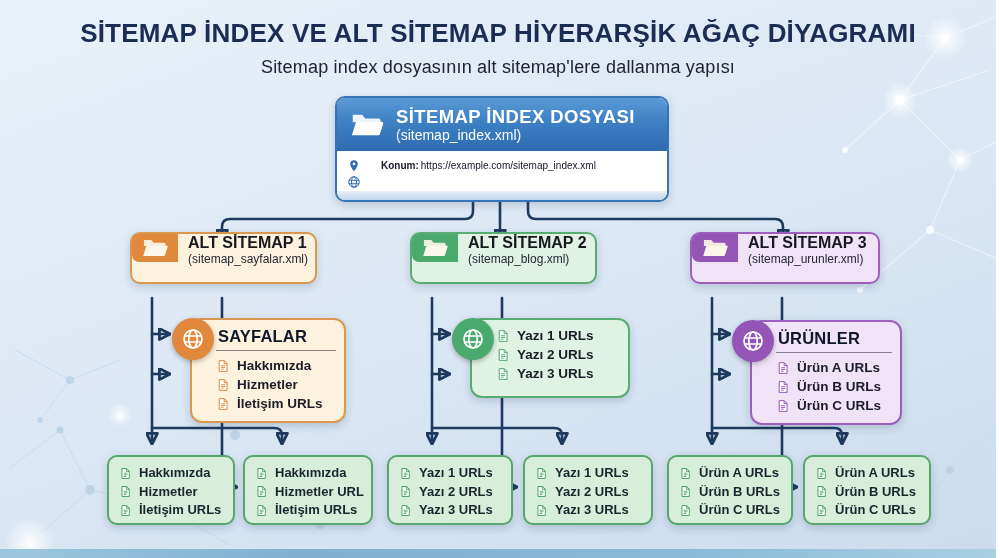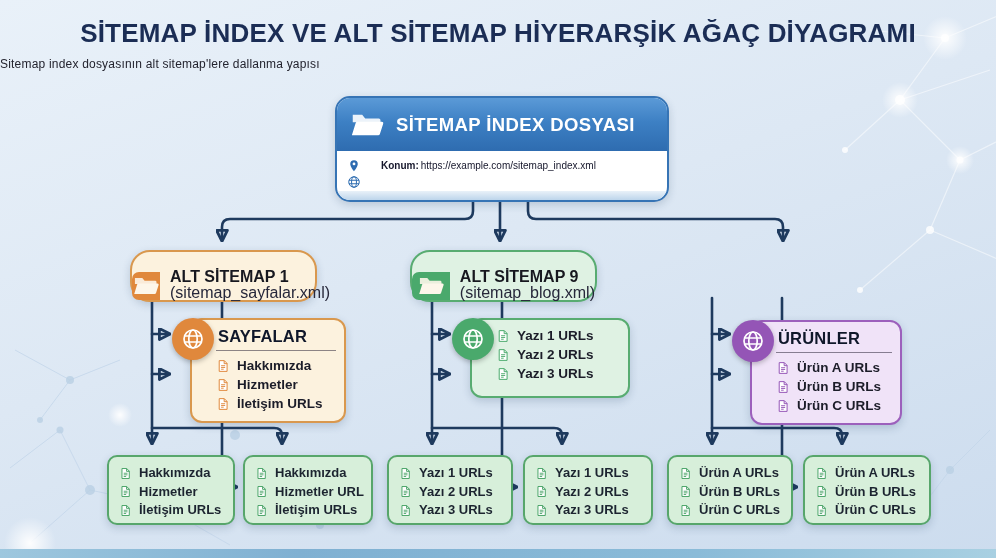--- a/index.html
+++ b/index.html
@@ -8,55 +8,55 @@
     font-family:"Liberation Sans",sans-serif;color:#1c1d29;
     background:linear-gradient(160deg,var(--bg_top) 0%,#dde8f4 45%,var(--bg_bottom) 100%);
   }
   svg{display:block}
   .icon svg{width:100%;height:100%}
   .bg-decor,.connectors{position:absolute;left:0;top:0;pointer-events:none}
   .connectors path{stroke:var(--connector);stroke-width:2.6;fill:none;stroke-linecap:round;stroke-linejoin:round}
 
   .title{position:absolute;top:18px;left:0;width:100%;text-align:center;
     font-size:26px;font-weight:800;color:var(--title);letter-spacing:.2px}
-  .subtitle{position:absolute;top:57px;left:0;width:100%;
-    font-size:12px;color:#23232e;letter-spacing:.2px}
+  .subtitle{position:absolute;top:57px;left:0;width:100%;text-align:center;
+    font-size:18px;color:#23232e;letter-spacing:.2px}
 
   .shadow{box-shadow:0 3px 9px rgba(30,58,94,.20)}
 
   
   .root-box{position:absolute;left:335px;top:96px;width:330px;height:102px;
-    border:2px solid var(--root-border);border-radius:15px;background:#fff;overflow:hidden}
+    border:2px solid var(--root-border);border-radius:10px;background:#fff;overflow:hidden}
   .root-head{display:flex;align-items:center;gap:11px;height:53px;padding:0 12px;color:#fff;
     background:linear-gradient(180deg,#5b9ad7,var(--root-header) 45%,var(--root-header_dark))}
   .root-head .icon{width:36px;height:36px;flex:0 0 auto}
   .root-title{font-size:18.5px;font-weight:800;letter-spacing:.4px;line-height:21px}
   .root-file{font-size:14px;line-height:16px}
   .root-body{padding:5px 10px 0}
   .root-row{display:flex;align-items:center;gap:20px;font-size:10px;line-height:19px;color:#15162b}
   .root-row .icon{width:14px;height:14px;color:var(--root-header_dark);flex:0 0 auto}
   .root-row .lbl{font-weight:700;margin-right:2px}
   .root-foot{position:absolute;bottom:0;left:0;right:0;height:9px;
     background:linear-gradient(180deg,#e9f1f9,#bdd5eb)}
 
   
   .c1{--ac:var(--b1-accent);--bg:var(--b1-bg);--bd:var(--b1-border)}
   .c2{--ac:var(--b2-accent);--bg:var(--b2-bg);--bd:var(--b2-border)}
   .c3{--ac:var(--b3-accent);--bg:var(--b3-bg);--bd:var(--b3-border)}
 
   
-  .alt{position:absolute;top:250px;height:48px;display:flex;align-items:flex-end;
-    border:2px solid var(--bd);border-radius:20px;background:var(--bg)}
+  .alt{position:absolute;top:232px;height:48px;display:flex;align-items:flex-start;
+    border:2px solid var(--bd);border-radius:10px;background:var(--bg)}
   .a1{left:130px;width:183px}.a2{left:410px;width:183px}.a3{left:690px;width:186px}
   .alt-folder{width:46px;background:var(--ac);border-radius:7px 0 0 7px;
     display:flex;align-items:center;justify-content:center;color:#fdf6ea}
   .alt-folder .icon{width:28px;height:28px}
   .alt-text{flex:1;display:flex;flex-direction:column;justify-content:center;padding-left:10px}
   .alt-title{font-size:16px;font-weight:800;line-height:18px;color:#17181f}
-  .alt-file{font-size:16px;line-height:14px;color:#26273a}
+  .alt-file{font-size:12px;line-height:14px;color:#26273a}
 
   
   .detail{position:absolute;border:2px solid var(--bd);background:var(--bg);
     border-radius:12px;padding:6px 8px 8px 24px;min-height:80px;box-sizing:border-box}
   .d1{left:190px;top:318px;width:156px}
   .d2{left:470px;top:318px;width:160px}
   .d3{left:750px;top:320px;width:152px}
   .circle{position:absolute;left:-20px;top:-2px;width:42px;height:42px;border-radius:50%;
     background:var(--ac);display:flex;align-items:center;justify-content:center;color:#fff;
     box-shadow:0 2px 5px rgba(0,0,0,.25)}
@@ -162,20 +162,21 @@
   <div class="root-box shadow">
     <div class="root-head">
       <span class="icon">
           <svg viewBox="0 0 24 24" fill="currentColor">
             <path d="M2.5 5.2h6.3l2 2.4h9a1.2 1.2 0 0 1 1.2 1.2v1.4H2.5z" opacity=".9"></path>
             <path d="M1.9 18.9l2.5-8.1a1.3 1.3 0 0 1 1.24-.92h16.2a1 1 0 0 1 .96 1.29l-2.2 6.8a1.3 1.3 0 0 1-1.24.93z"></path>
           </svg>
         </span>
       <div>
         <div class="root-title">SİTEMAP İNDEX DOSYASI</div>
+        <div class="root-file">(sitemap_index.xml)</div>
       </div>
     </div>
     <div class="root-body">
       <div class="root-row">
         <span class="icon">
             <svg viewBox="0 0 24 24" fill="currentColor">
               <path d="M12 2a6.5 6.5 0 0 0-6.5 6.5C5.5 13 12 21 12 21s6.5-8 6.5-12.5A6.5 6.5 0 0 0 12 2z"></path>
               <circle cx="12" cy="8.5" r="2.4" fill="#fff"></circle>
             </svg>
           </span>
@@ -211,22 +212,36 @@
   <div class="alt a2 c2 shadow">
     <div class="alt-folder">
         <span class="icon">
           <svg viewBox="0 0 24 24" fill="currentColor">
             <path d="M2.5 5.2h6.3l2 2.4h9a1.2 1.2 0 0 1 1.2 1.2v1.4H2.5z" opacity=".9"></path>
             <path d="M1.9 18.9l2.5-8.1a1.3 1.3 0 0 1 1.24-.92h16.2a1 1 0 0 1 .96 1.29l-2.2 6.8a1.3 1.3 0 0 1-1.24.93z"></path>
           </svg>
         </span>
       </div>
     <div class="alt-text">
-      <div class="alt-title">ALT SİTEMAP 9</div>
+      <div class="alt-title">ALT SİTEMAP 2</div>
       <div class="alt-file">(sitemap_blog.xml)</div>
+    </div>
+  </div>
+  <div class="alt a3 c3 shadow">
+    <div class="alt-folder">
+        <span class="icon">
+          <svg viewBox="0 0 24 24" fill="currentColor">
+            <path d="M2.5 5.2h6.3l2 2.4h9a1.2 1.2 0 0 1 1.2 1.2v1.4H2.5z" opacity=".9"></path>
+            <path d="M1.9 18.9l2.5-8.1a1.3 1.3 0 0 1 1.24-.92h16.2a1 1 0 0 1 .96 1.29l-2.2 6.8a1.3 1.3 0 0 1-1.24.93z"></path>
+          </svg>
+        </span>
+      </div>
+    <div class="alt-text">
+      <div class="alt-title">ALT SİTEMAP 3</div>
+      <div class="alt-file">(sitemap_urunler.xml)</div>
     </div>
   </div>
 
   <div class="detail d1 c1 shadow">
     <div class="circle">
         <span class="icon">
           <svg viewBox="0 0 24 24" fill="none" stroke="currentColor" stroke-width="1.7">
             <circle cx="12" cy="12" r="9"></circle>
             <ellipse cx="12" cy="12" rx="4.2" ry="9"></ellipse>
             <path d="M3.4 9h17.2M3.4 15h17.2"></path>

